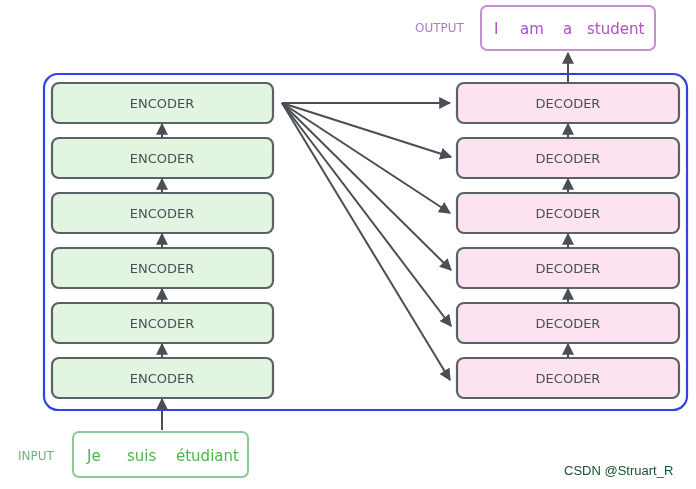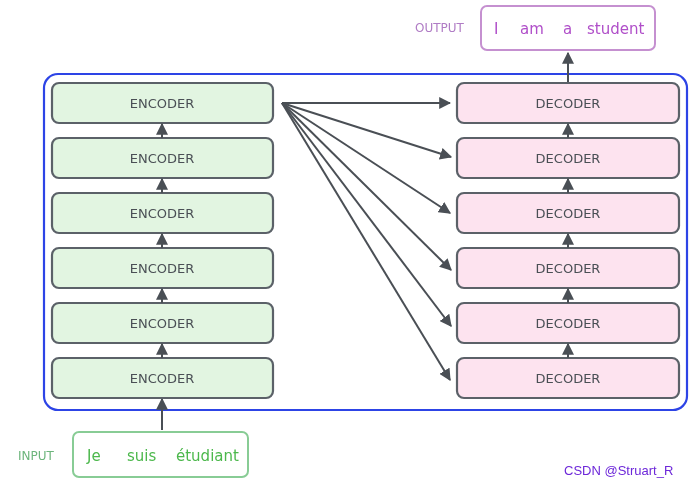--- a/index.html
+++ b/index.html
@@ -3,21 +3,21 @@
   <meta charset="utf-8">
   <style>
     html, body { margin:0; padding:0; background:#ffffff; }
     body { width:696px; height:489px; position:relative; overflow:hidden;
            font-family:"DejaVu Sans", sans-serif; }
     #diagram { position:absolute; left:0; top:0; }
     .box-label { font-family:"DejaVu Sans", sans-serif; font-size:13px; fill:#4a4f55; }
     .io-label { font-family:"DejaVu Sans", sans-serif; font-size:12px; }
     .io-word { font-family:"DejaVu Sans", sans-serif; font-size:15px; }
     .watermark { position:absolute; left:564px; top:463px; font-family:"Liberation Sans", sans-serif;
-                 font-size:13px; color:#6d28d9; }
+                 font-size:13px; color:#14532d; }
   </style>
 </head>
 <body>
 
 <svg id="diagram" width="696" height="489" viewBox="0 0 696 489">
   <defs>
     <marker id="ah" viewBox="0 0 10 10" refX="9" refY="5" markerWidth="6" markerHeight="6" orient="auto-start-reverse">
       <path d="M0,0 L10,5 L0,10 z" fill="#4a4f55"></path>
     </marker>
   </defs>

